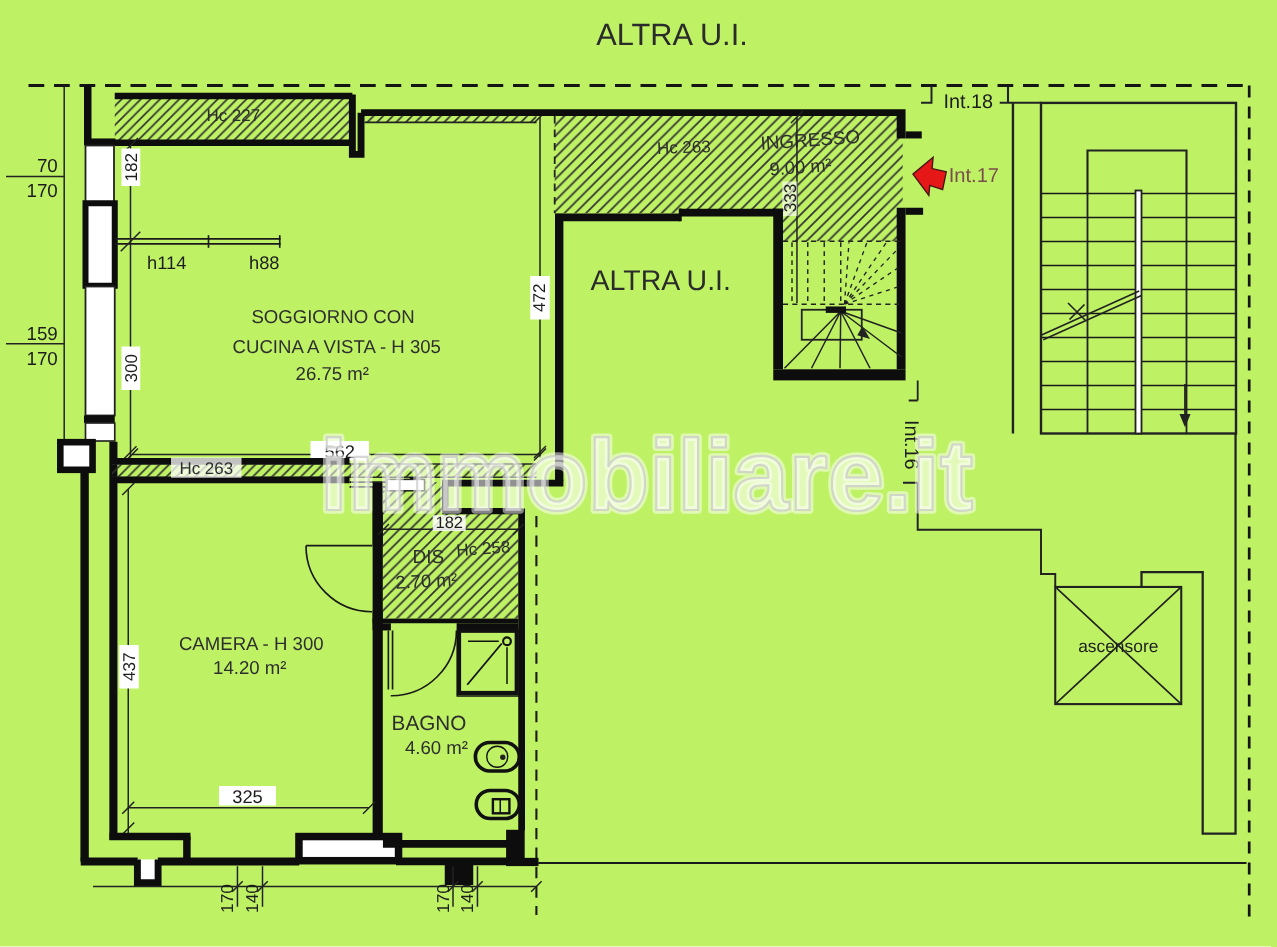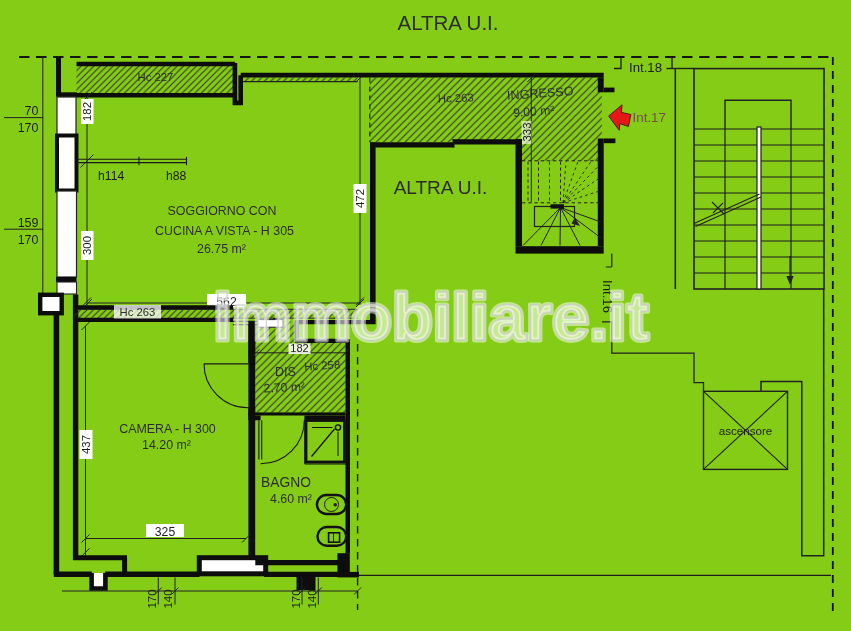--- a/index.html
+++ b/index.html
@@ -1,16 +1,16 @@
 <!DOCTYPE html>
 <html><head>
 <meta charset="utf-8">
 <style>
 html,body{margin:0;padding:0;background:#fff;}
-#canvas{position:relative;width:851px;height:631px;background:#84cc16;overflow:hidden;
+#canvas{position:relative;width:851px;height:631px;background:#bef264;overflow:hidden;
   font-family:"Liberation Sans", sans-serif;}
 svg{position:absolute;left:0;top:0;}
 </style>
 </head>
 <body>
 <div id="canvas">
 <svg width="851" height="631" viewBox="0 0 851 631">
 <defs>
 <pattern id="h7" width="7.2" height="7.2" patternUnits="userSpaceOnUse">
  <path d="M-1.8,1.8 L1.8,-1.8 M-1.8,9 L9,-1.8 M5.4,9 L9,5.4" stroke="#303030" stroke-width="1.1" fill="none"></path>

